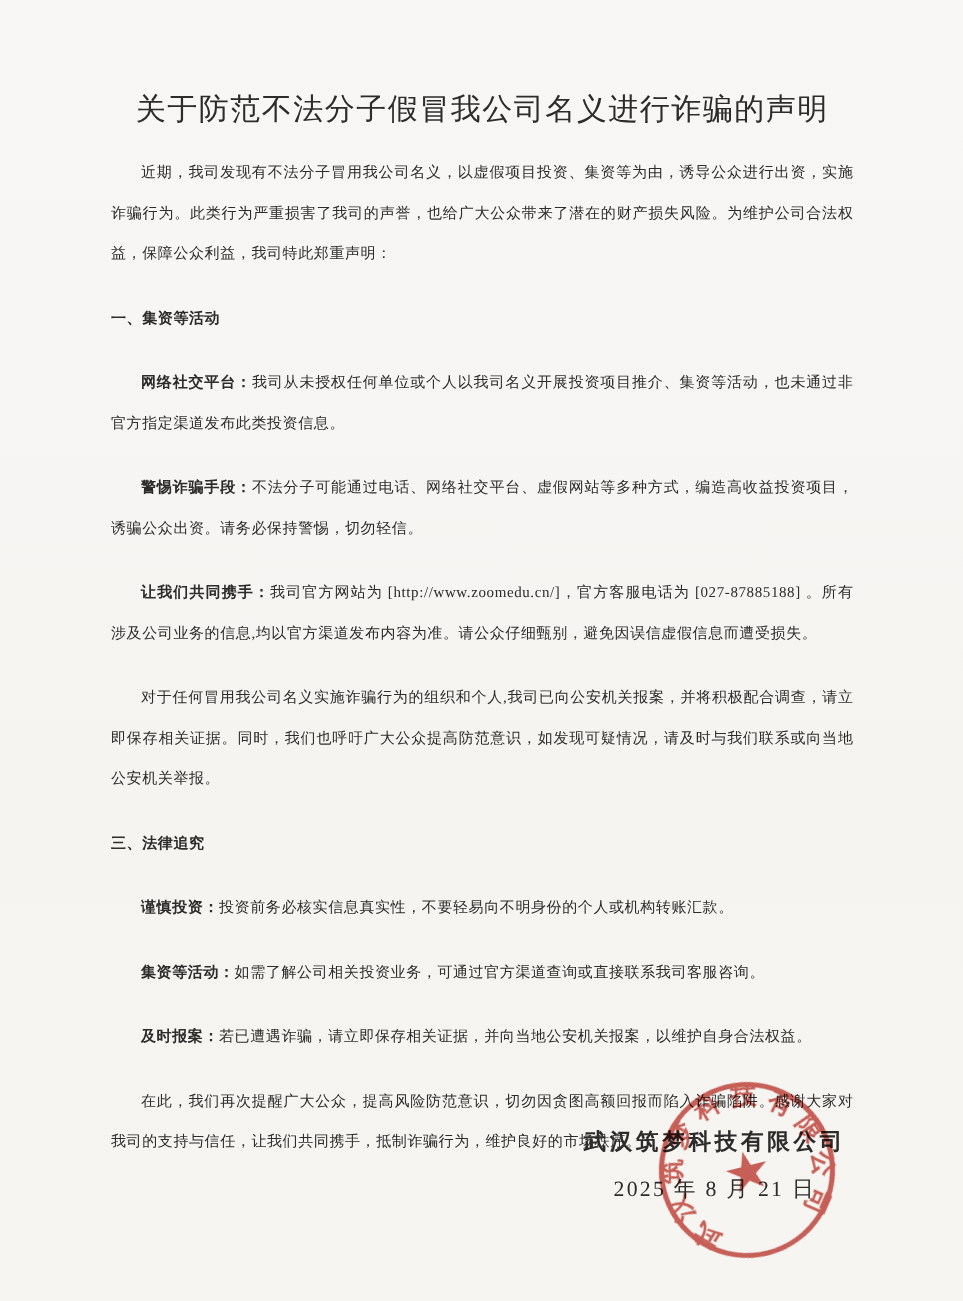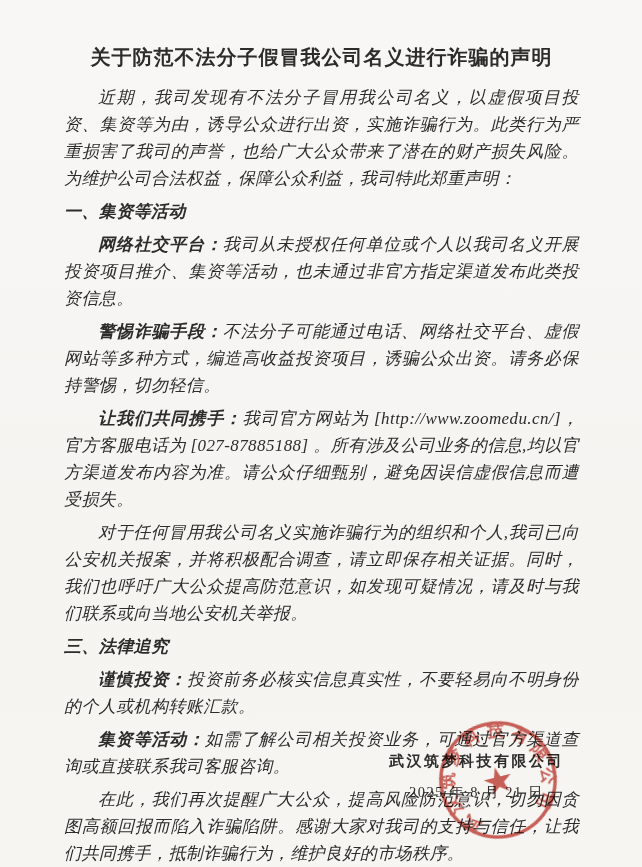--- a/index.html
+++ b/index.html
@@ -18,34 +18,33 @@
   .page{
     position:relative;
     width:642px;height:867px;
     background:linear-gradient(180deg,#f8f7f5 0%,#f5f4f1 60%,#f6f5f2 100%);
     overflow:hidden;
   }
   .content{
     padding:44px 57px 0 58px;
   }
   .title{
-    margin:0 0 14px 0;
+    margin:16px 0 14px 0;
     font-size:20px;
-    font-weight:bold;
+    font-weight:normal;
     text-align:center;
     letter-spacing:1px;
     line-height:26px;
   }
   .doc-body p{
-    margin:6px;
-    font-size:17px;
+    margin:16px;
+    font-size:10px;
     line-height:27px;
     text-align:justify;
     letter-spacing:0.4px;
-    font-style:italic;
   }
   .doc-body p.para{ text-indent:2em; }
   .doc-body p.heading{ font-weight:bold; text-indent:0; }
   .doc-body strong.lead{ font-weight:bold; }
   .signature{
     position:absolute;
     top:752px;
     right:78px;
     text-align:center;
   }
@@ -91,20 +90,21 @@
     <div class="doc-body">
         <p class="para">近期，我司发现有不法分子冒用我公司名义，以虚假项目投资、集资等为由，诱导公众进行出资，实施诈骗行为。此类行为严重损害了我司的声誉，也给广大公众带来了潜在的财产损失风险。为维护公司合法权益，保障公众利益，我司特此郑重声明：</p>
         <p class="heading">一、集资等活动</p>
         <p class="para"><strong class="lead">网络社交平台：</strong>我司从未授权任何单位或个人以我司名义开展投资项目推介、集资等活动，也未通过非官方指定渠道发布此类投资信息。</p>
         <p class="para"><strong class="lead">警惕诈骗手段：</strong>不法分子可能通过电话、网络社交平台、虚假网站等多种方式，编造高收益投资项目，诱骗公众出资。请务必保持警惕，切勿轻信。</p>
         <p class="para"><strong class="lead">让我们共同携手：</strong>我司官方网站为 [http://www.zoomedu.cn/]，官方客服电话为 [027-87885188] 。所有涉及公司业务的信息,均以官方渠道发布内容为准。请公众仔细甄别，避免因误信虚假信息而遭受损失。</p>
         <p class="para">对于任何冒用我公司名义实施诈骗行为的组织和个人,我司已向公安机关报案，并将积极配合调查，请立即保存相关证据。同时，我们也呼吁广大公众提高防范意识，如发现可疑情况，请及时与我们联系或向当地公安机关举报。</p>
         <p class="heading">三、法律追究</p>
         <p class="para"><strong class="lead">谨慎投资：</strong>投资前务必核实信息真实性，不要轻易向不明身份的个人或机构转账汇款。</p>
         <p class="para"><strong class="lead">集资等活动：</strong>如需了解公司相关投资业务，可通过官方渠道查询或直接联系我司客服咨询。</p>
+        <p class="para"><strong class="lead">及时报案：</strong>若已遭遇诈骗，请立即保存相关证据，并向当地公安机关报案，以维护自身合法权益。</p>
         <p class="para">在此，我们再次提醒广大公众，提高风险防范意识，切勿因贪图高额回报而陷入诈骗陷阱。感谢大家对我司的支持与信任，让我们共同携手，抵制诈骗行为，维护良好的市场秩序。</p>
       </div>
   </div>
 
   <div class="signature">
     <div class="company">武汉筑梦科技有限公司</div>
     <div class="date">2025 年 8 月 21 日</div>
   </div>
 
   <svg class="seal" viewBox="0 0 132 132" aria-hidden="true">

